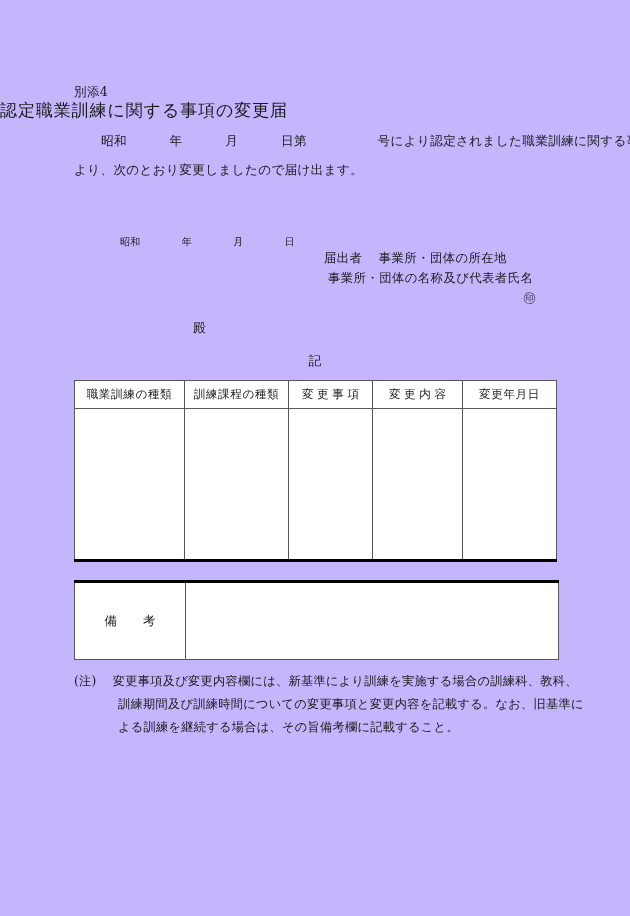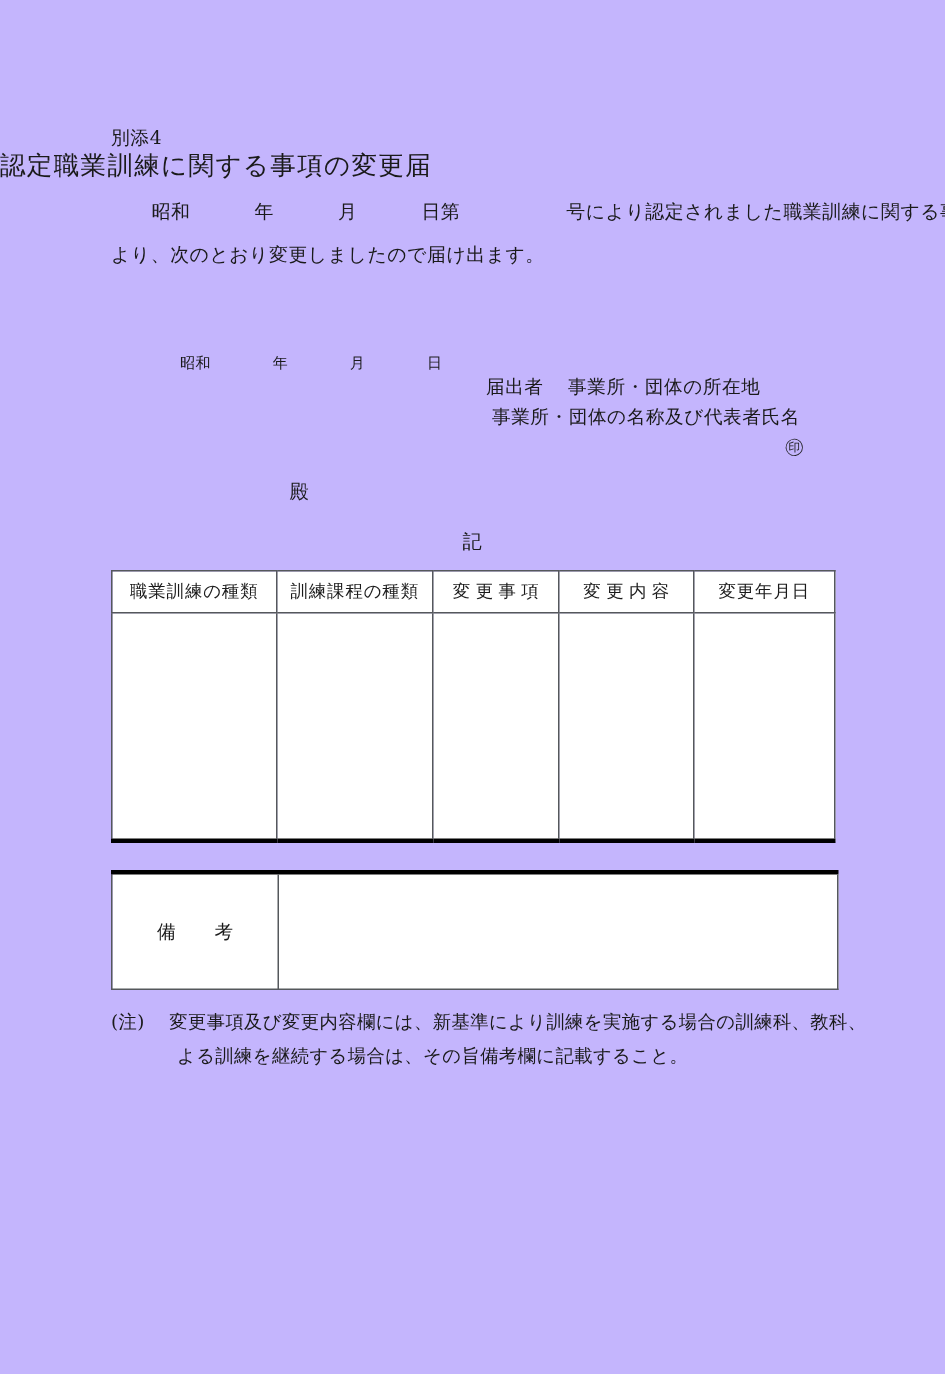--- a/index.html
+++ b/index.html
@@ -331,16 +331,17 @@
         <td class="remarks-body-cell"></td>
       </tr>
     </tbody>
   </table>
 
   <div class="footnote">
     <div class="footnote-line">
       <span class="footnote-marker">(注)</span>
       <span>変更事項及び変更内容欄には、新基準により訓練を実施する場合の訓練科、教科、</span>
     </div>
+    <div class="footnote-line hang">訓練期間及び訓練時間についての変更事項と変更内容を記載する。なお、旧基準に</div>
     <div class="footnote-line hang">よる訓練を継続する場合は、その旨備考欄に記載すること。</div>
   </div>
 
 </div>
 
 </body></html>

